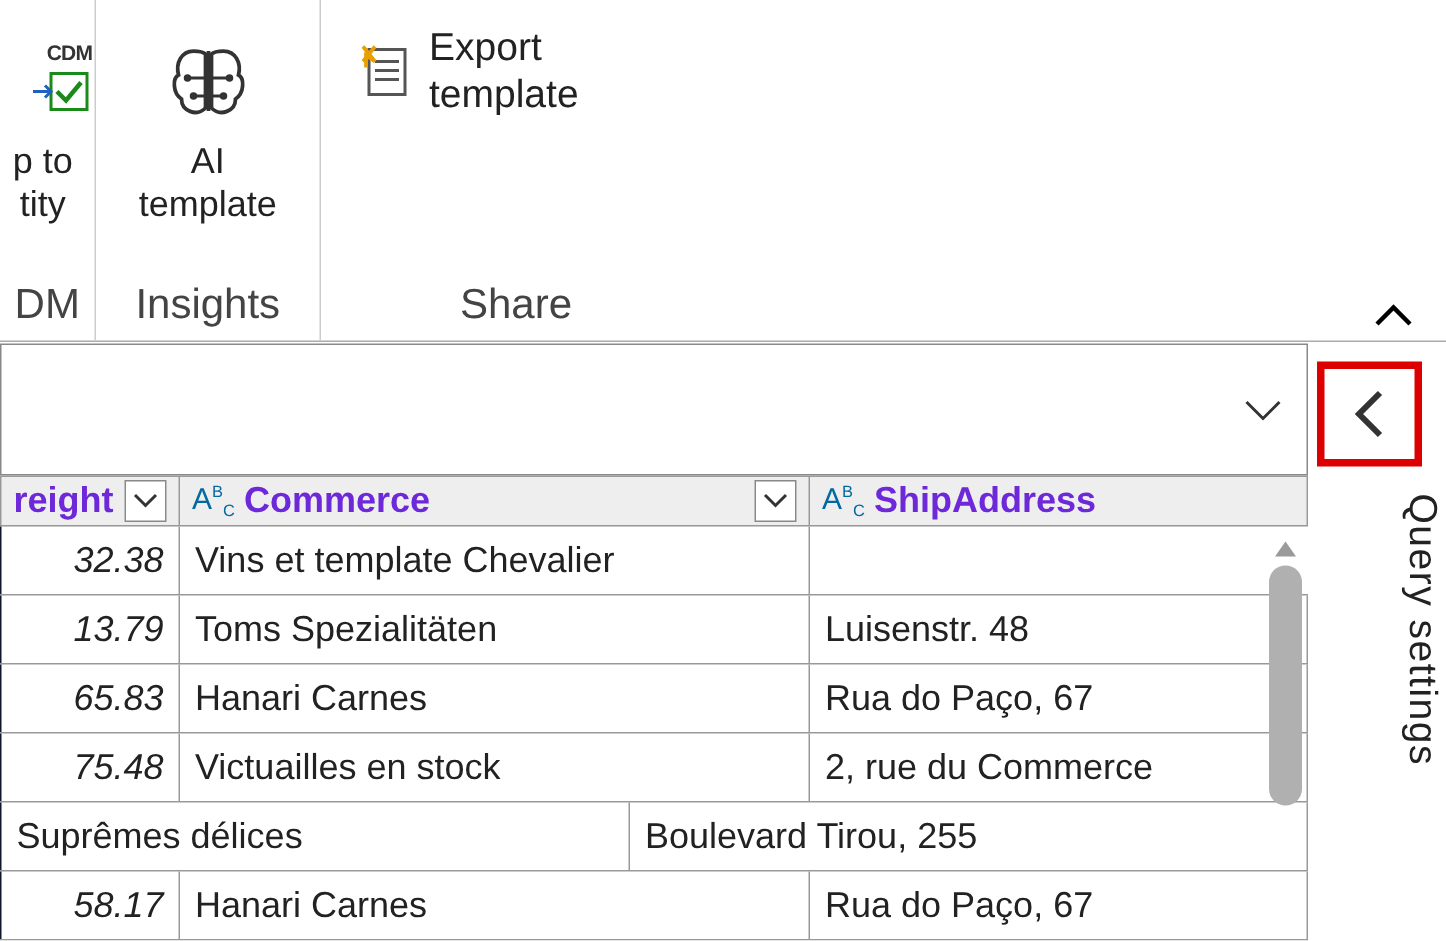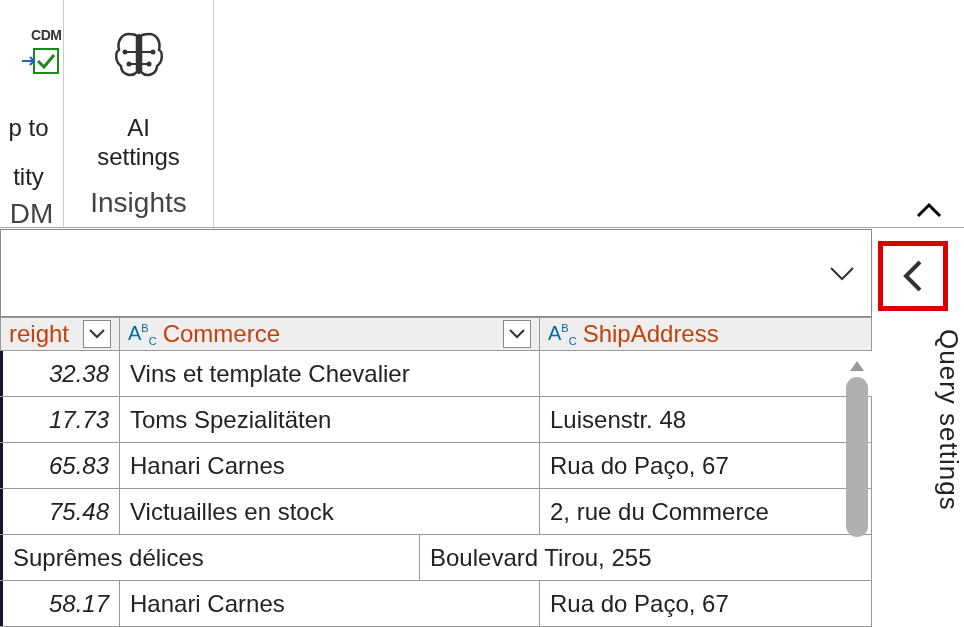--- a/index.html
+++ b/index.html
@@ -9,46 +9,46 @@
 .ribbon-group { display: flex; flex-direction: column; border-right: 1px solid #ccc; }
 .ribbon-buttons { flex: 1; display: flex; align-items: flex-start; padding-top: 10px; }
 .ribbon-label { text-align: center; font-size: 28px; color: #444; padding: 6px 0 8px 0; }
 
 .group-cdm { width: 64px; }
 .group-insights { width: 150px; }
 .group-share { width: 260px; border-right: none; }
 
 .btn-stack { display: flex; flex-direction: column; align-items: center; justify-content: flex-start; width: 100%; cursor: pointer; padding-top: 4px; }
 .btn-stack .icon-wrap { height: 80px; display: flex; align-items: center; justify-content: center; }
-.btn-stack .lbl { text-align: center; font-size: 24px; line-height: 1.2; color: #222; margin-top: 20px; }
+.btn-stack .lbl { text-align: center; font-size: 24px; line-height: 1.2; color: #222; }
 
 .btn-row { display: flex; align-items: center; gap: 12px; padding: 6px 12px; cursor: pointer; }
 .btn-row .lbl { font-size: 26px; color: #222; }
 
 .cdm-partial { width: 64px; overflow: hidden; }
 .cdm-partial .lbl { white-space: nowrap; text-align: right; padding-right: 6px; }
 
 .formula-bar { position: absolute; top: 229px; left: 0; right: 92px; height: 88px; border: 1px solid #888; background: #fff; display: flex; align-items: center; justify-content: flex-end; padding-right: 14px; }
 
 .grid { position: absolute; top: 317px; left: 0; right: 92px; bottom: 0; border-top: 1px solid #999; display: flex; flex-direction: column; }
 
 .header-row { display: flex; height: 44px; background: #eee; border-bottom: 1px solid #999; }
 .header-cell { display: flex; align-items: center; border-right: 1px solid #999; padding: 0 8px; gap: 6px; position: relative; }
 .header-cell:first-child { border-left: 1px solid #999; }
-.header-cell .col-name { font-weight: 400; font-size: 24px; color: #c2410c; }
+.header-cell .col-name { font-weight: 700; font-size: 24px; color: #6d28d9; }
 .type-icon { font-size: 20px; color: #0369a1; }
 .dropdown-box { width: 28px; height: 28px; border: 1px solid #888; background: #fff; display: flex; align-items: center; justify-content: center; margin-left: auto; }
 
 .col-freight { width: 120px; }
 .col-shipname { width: 420px; }
 .col-shipaddress { flex: 1; }
 
 .data-row { display: flex; height: 46px; border-bottom: 1px solid #999; }
 .data-cell { display: flex; align-items: center; border-right: 1px solid #999; padding: 0 10px; font-size: 24px; color: #222; }
-.data-cell:first-child { border-left: 3px solid #0f172a; }
+.data-cell:first-child { border-left: 1px solid #0f172a; }
 .data-cell.num { justify-content: flex-end; font-style: italic; }
 
 .scrollbar-track { position: absolute; top: 361px; right: 96px; width: 22px; height: 260px; }
 .scrollbar-thumb { width: 22px; height: 160px; background: #b0b0b0; border-radius: 11px; position: absolute; top: 16px; }
 .scroll-arrow-up { position: absolute; top: -2px; left: 2px; }
 
 .collapse-chevron { position: absolute; right: 20px; top: 200px; cursor: pointer; }
 
 .side-panel { position: absolute; top: 229px; right: 0; width: 90px; bottom: 0; background: #fff; }
 .expand-box { position: absolute; top: 12px; left: 4px; width: 70px; height: 70px; border: 5px solid #d00; display: flex; align-items: center; justify-content: center; cursor: pointer; }
@@ -91,26 +91,43 @@
             <circle cx="18" cy="30" r="2.5" fill="#333"></circle>
             <line x1="46" y1="30" x2="34" y2="30" stroke="#333" stroke-width="2"></line>
             <circle cx="46" cy="30" r="2.5" fill="#333"></circle>
             <line x1="22" y1="42" x2="30" y2="42" stroke="#333" stroke-width="2"></line>
             <circle cx="22" cy="42" r="2.5" fill="#333"></circle>
             <line x1="42" y1="42" x2="34" y2="42" stroke="#333" stroke-width="2"></line>
             <circle cx="42" cy="42" r="2.5" fill="#333"></circle>
           </svg>
         </div>
         <span class="lbl" style="white-space:pre-line;">AI
-settings</span>
+template</span>
       </div>
     </div>
     <div class="ribbon-label">Insights</div>
   </div>
 
+  <div class="ribbon-group group-share">
+    <div class="ribbon-buttons" style="padding-left:12px;">
+      <div class="btn-row">
+        <span>
+          <svg width="36" height="40" viewBox="0 0 36 40">
+            <rect x="8" y="6" width="24" height="30" fill="#fff" stroke="#555" stroke-width="2"></rect>
+            <line x1="12" y1="14" x2="28" y2="14" stroke="#555" stroke-width="2"></line>
+            <line x1="12" y1="20" x2="28" y2="20" stroke="#555" stroke-width="2"></line>
+            <line x1="12" y1="26" x2="28" y2="26" stroke="#555" stroke-width="2"></line>
+            <path d="M4 4 L12 14 L6 10 L6 18 M12 4 L4 14" stroke="#e8a000" stroke-width="2.5" fill="none"></path>
+          </svg>
+        </span>
+        <span class="lbl">Export template</span>
+      </div>
+    </div>
+    <div class="ribbon-label">Share</div>
+  </div>
 
 </div>
 
 <div class="collapse-chevron">
   <svg width="30" height="20" viewBox="0 0 30 20">
       <path d="M4 16 L15 5 L26 16" fill="none" stroke="#000" stroke-width="3"></path>
     </svg>
 </div>
 
 <div class="formula-bar">
@@ -145,21 +162,21 @@
       <span class="col-name">ShipAddress</span>
     </div>
   </div>
 
   <div id="rows-container">
       <div class="data-row">
         <div class="data-cell col-freight num">32.38</div>
         <div class="data-cell col-shipname">Vins et template Chevalier</div>
       </div>
       <div class="data-row">
-        <div class="data-cell col-freight num">17.73</div>
+        <div class="data-cell col-freight num">13.79</div>
         <div class="data-cell col-shipname">Toms Spezialitäten</div>
         <div class="data-cell col-shipaddress">Luisenstr. 48</div>
       </div>
       <div class="data-row">
         <div class="data-cell col-freight num">65.83</div>
         <div class="data-cell col-shipname">Hanari Carnes</div>
         <div class="data-cell col-shipaddress">Rua do Paço, 67</div>
       </div>
       <div class="data-row">
         <div class="data-cell col-freight num">75.48</div>

